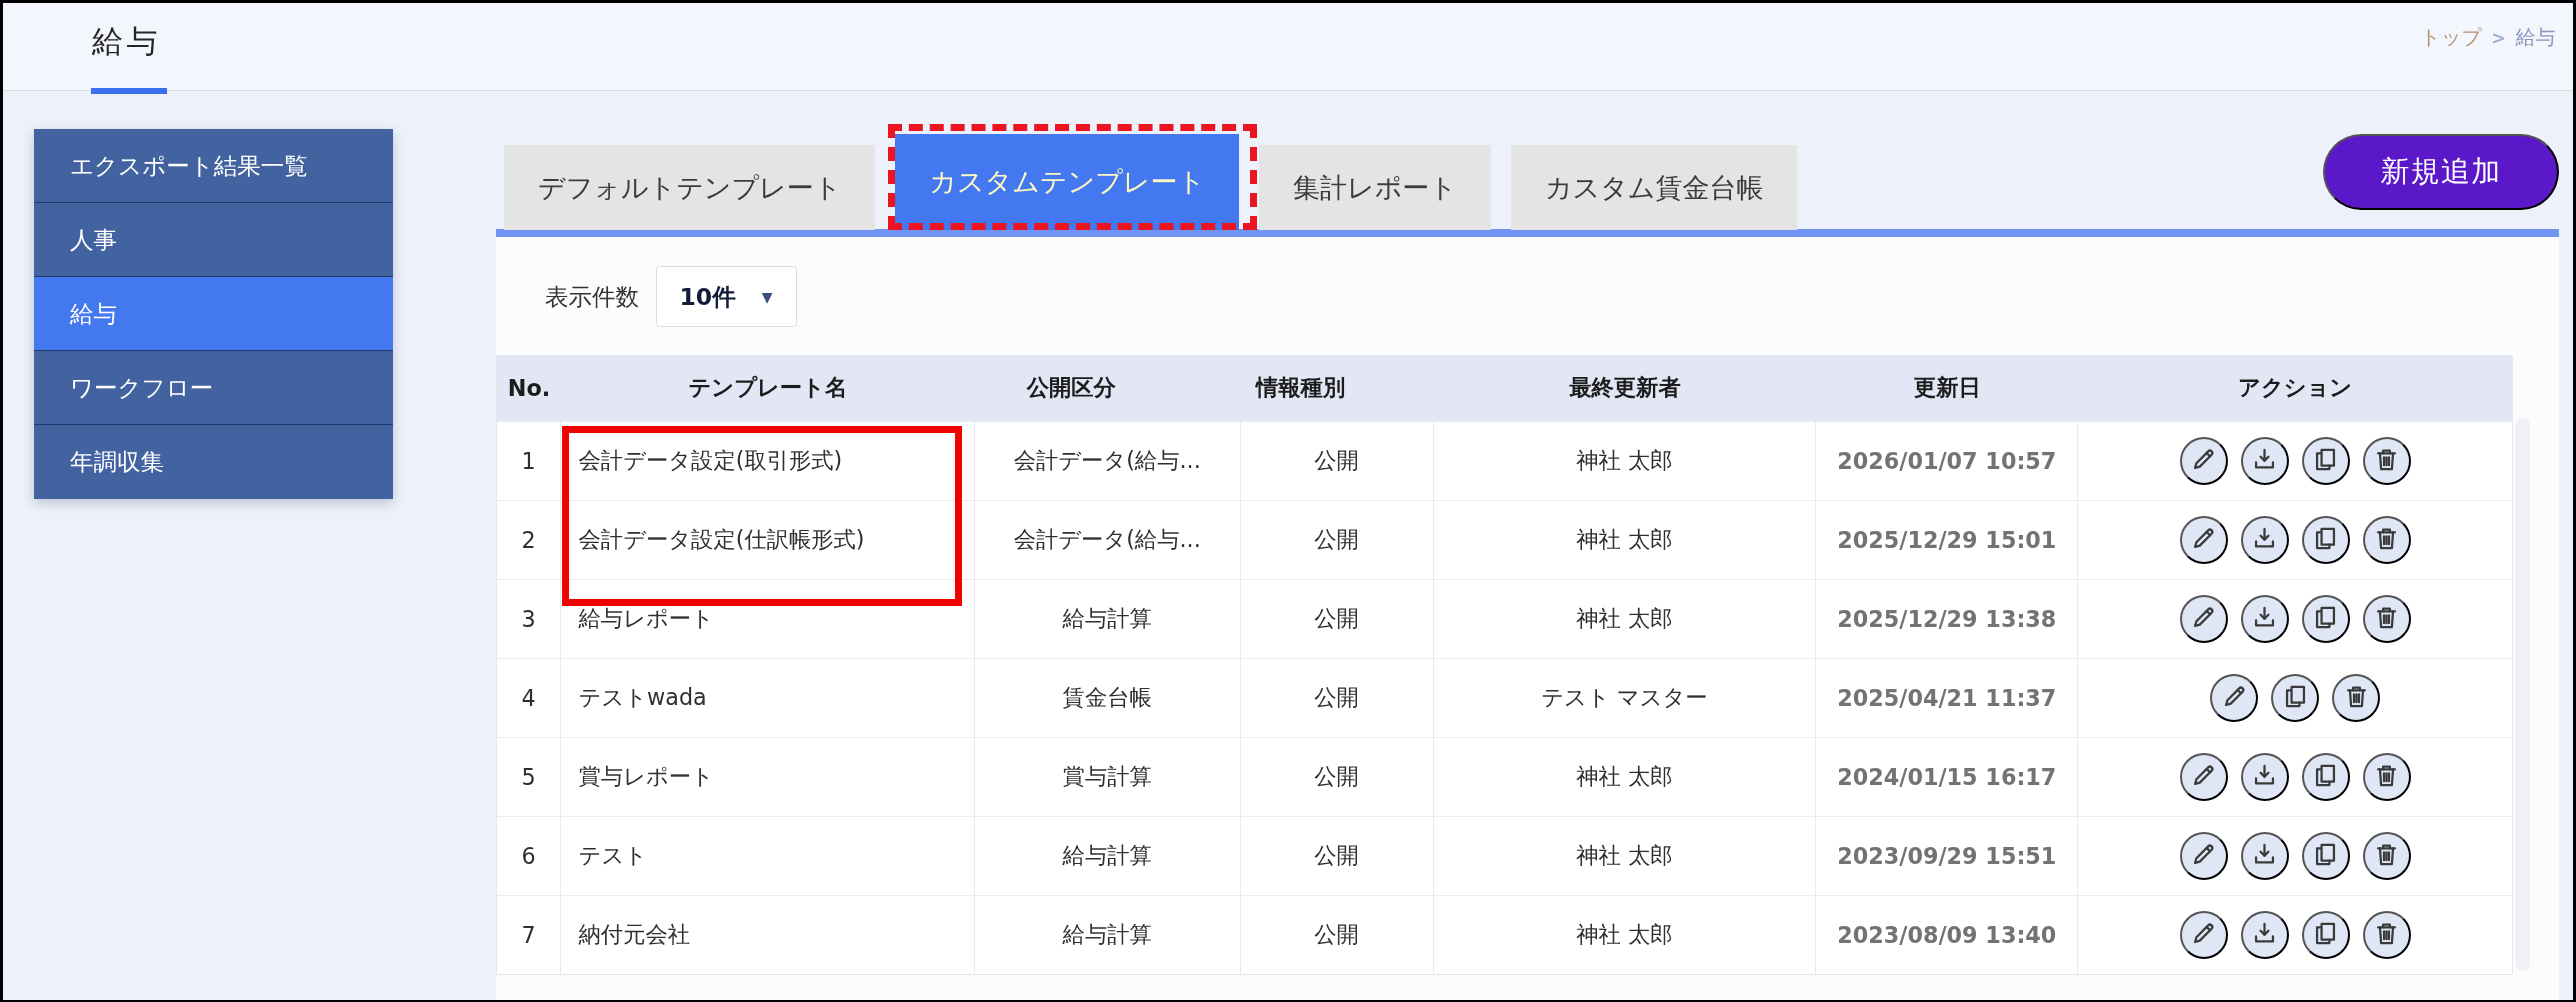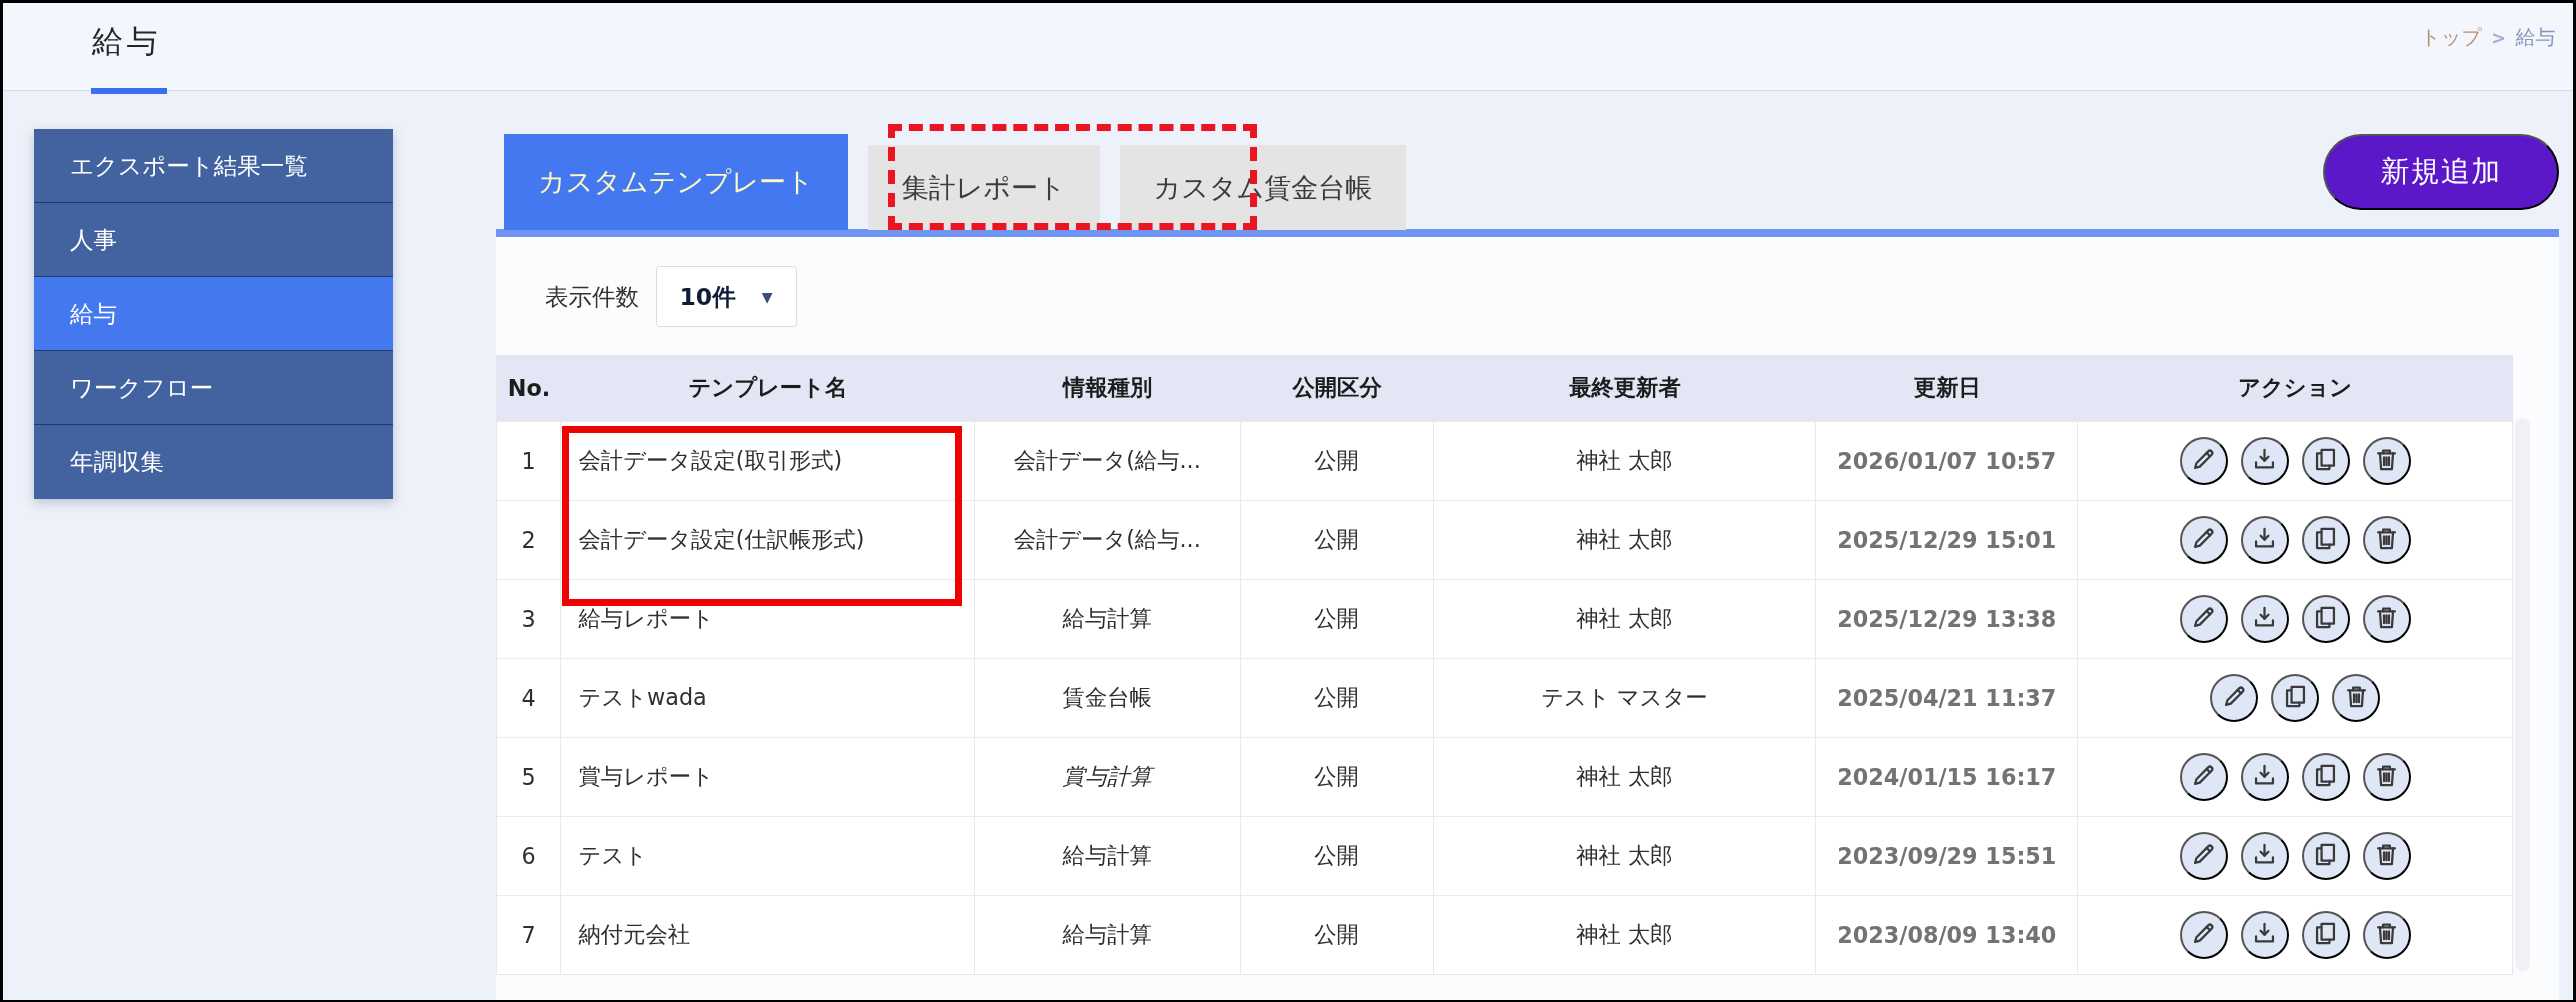--- a/index.html
+++ b/index.html
@@ -80,20 +80,21 @@
       </div>
       <div class="sidebar-item">
         <span class="sidebar-item-label">ワークフロー</span>
       </div>
       <div class="sidebar-item">
         <span class="sidebar-item-label">年調収集</span>
       </div>
     </nav>
 
   <div class="tabs">
+      <div class="tab">デフォルトテンプレート</div>
       <div class="tab active">カスタムテンプレート</div>
       <div class="tab">集計レポート</div>
       <div class="tab">カスタム賃金台帳</div>
     </div>
   <div class="tabs-underline"></div>
 
   <button class="add-button">新規追加</button>
 
   <section class="card">
     <div class="page-size">
@@ -101,22 +102,22 @@
       <div class="page-size-select">
         <span class="page-size-value">10件</span>
         <span class="caret">▼</span>
       </div>
     </div>
 
     <div class="table">
       <div class="thead">
           <div class="th" style="width: 64px;">No.</div>
           <div class="th" style="width: 414px;">テンプレート名</div>
+          <div class="th" style="width: 193px;">公開区分</div>
           <div class="th" style="width: 266px;">情報種別</div>
-          <div class="th" style="width: 193px;">公開区分</div>
           <div class="th" style="width: 383px;">最終更新者</div>
           <div class="th" style="width: 262px;">更新日</div>
           <div class="th" style="width: 434px;">アクション</div>
         </div>
       <div class="tbody">
           <div class="trow">
             <div class="td " style="width: 64px;">1</div>
             <div class="td name" style="width: 414px;">会計データ設定(取引形式)</div>
             <div class="td " style="width: 266px;">会計データ(給与...</div>
             <div class="td " style="width: 193px;">公開</div>
@@ -252,21 +253,21 @@
                     <path d="M9 6.5V4h6v2.5"></path>
                     <path d="M6.2 6.5l1 14h9.6l1-14"></path>
                     <path d="M9.8 10v7M12 10v7M14.2 10v7"></path>
                   </svg></span>
               </button>
             </div>
           </div>
           <div class="trow">
             <div class="td " style="width: 64px;">5</div>
             <div class="td name" style="width: 414px;">賞与レポート</div>
-            <div class="td " style="width: 266px; font-style: italic;">賞与計算</div>
+            <div class="td " style="width: 266px;">賞与計算</div>
             <div class="td " style="width: 193px;">公開</div>
             <div class="td " style="width: 383px;">神社 太郎</div>
             <div class="td updated" style="width: 262px;">2024/01/15 16:17</div>
             <div class="td actions" style="width: 434px;">
               <button class="icon-btn">
                 <span><svg viewBox="0 0 24 24">
                     <path d="M4.5 19.5l1.2-4.2L16.2 4.8a2.12 2.12 0 013 3L8.7 18.3l-4.2 1.2z"></path>
                     <path d="M14.8 6.2l3 3"></path>
                   </svg></span>
               </button>

